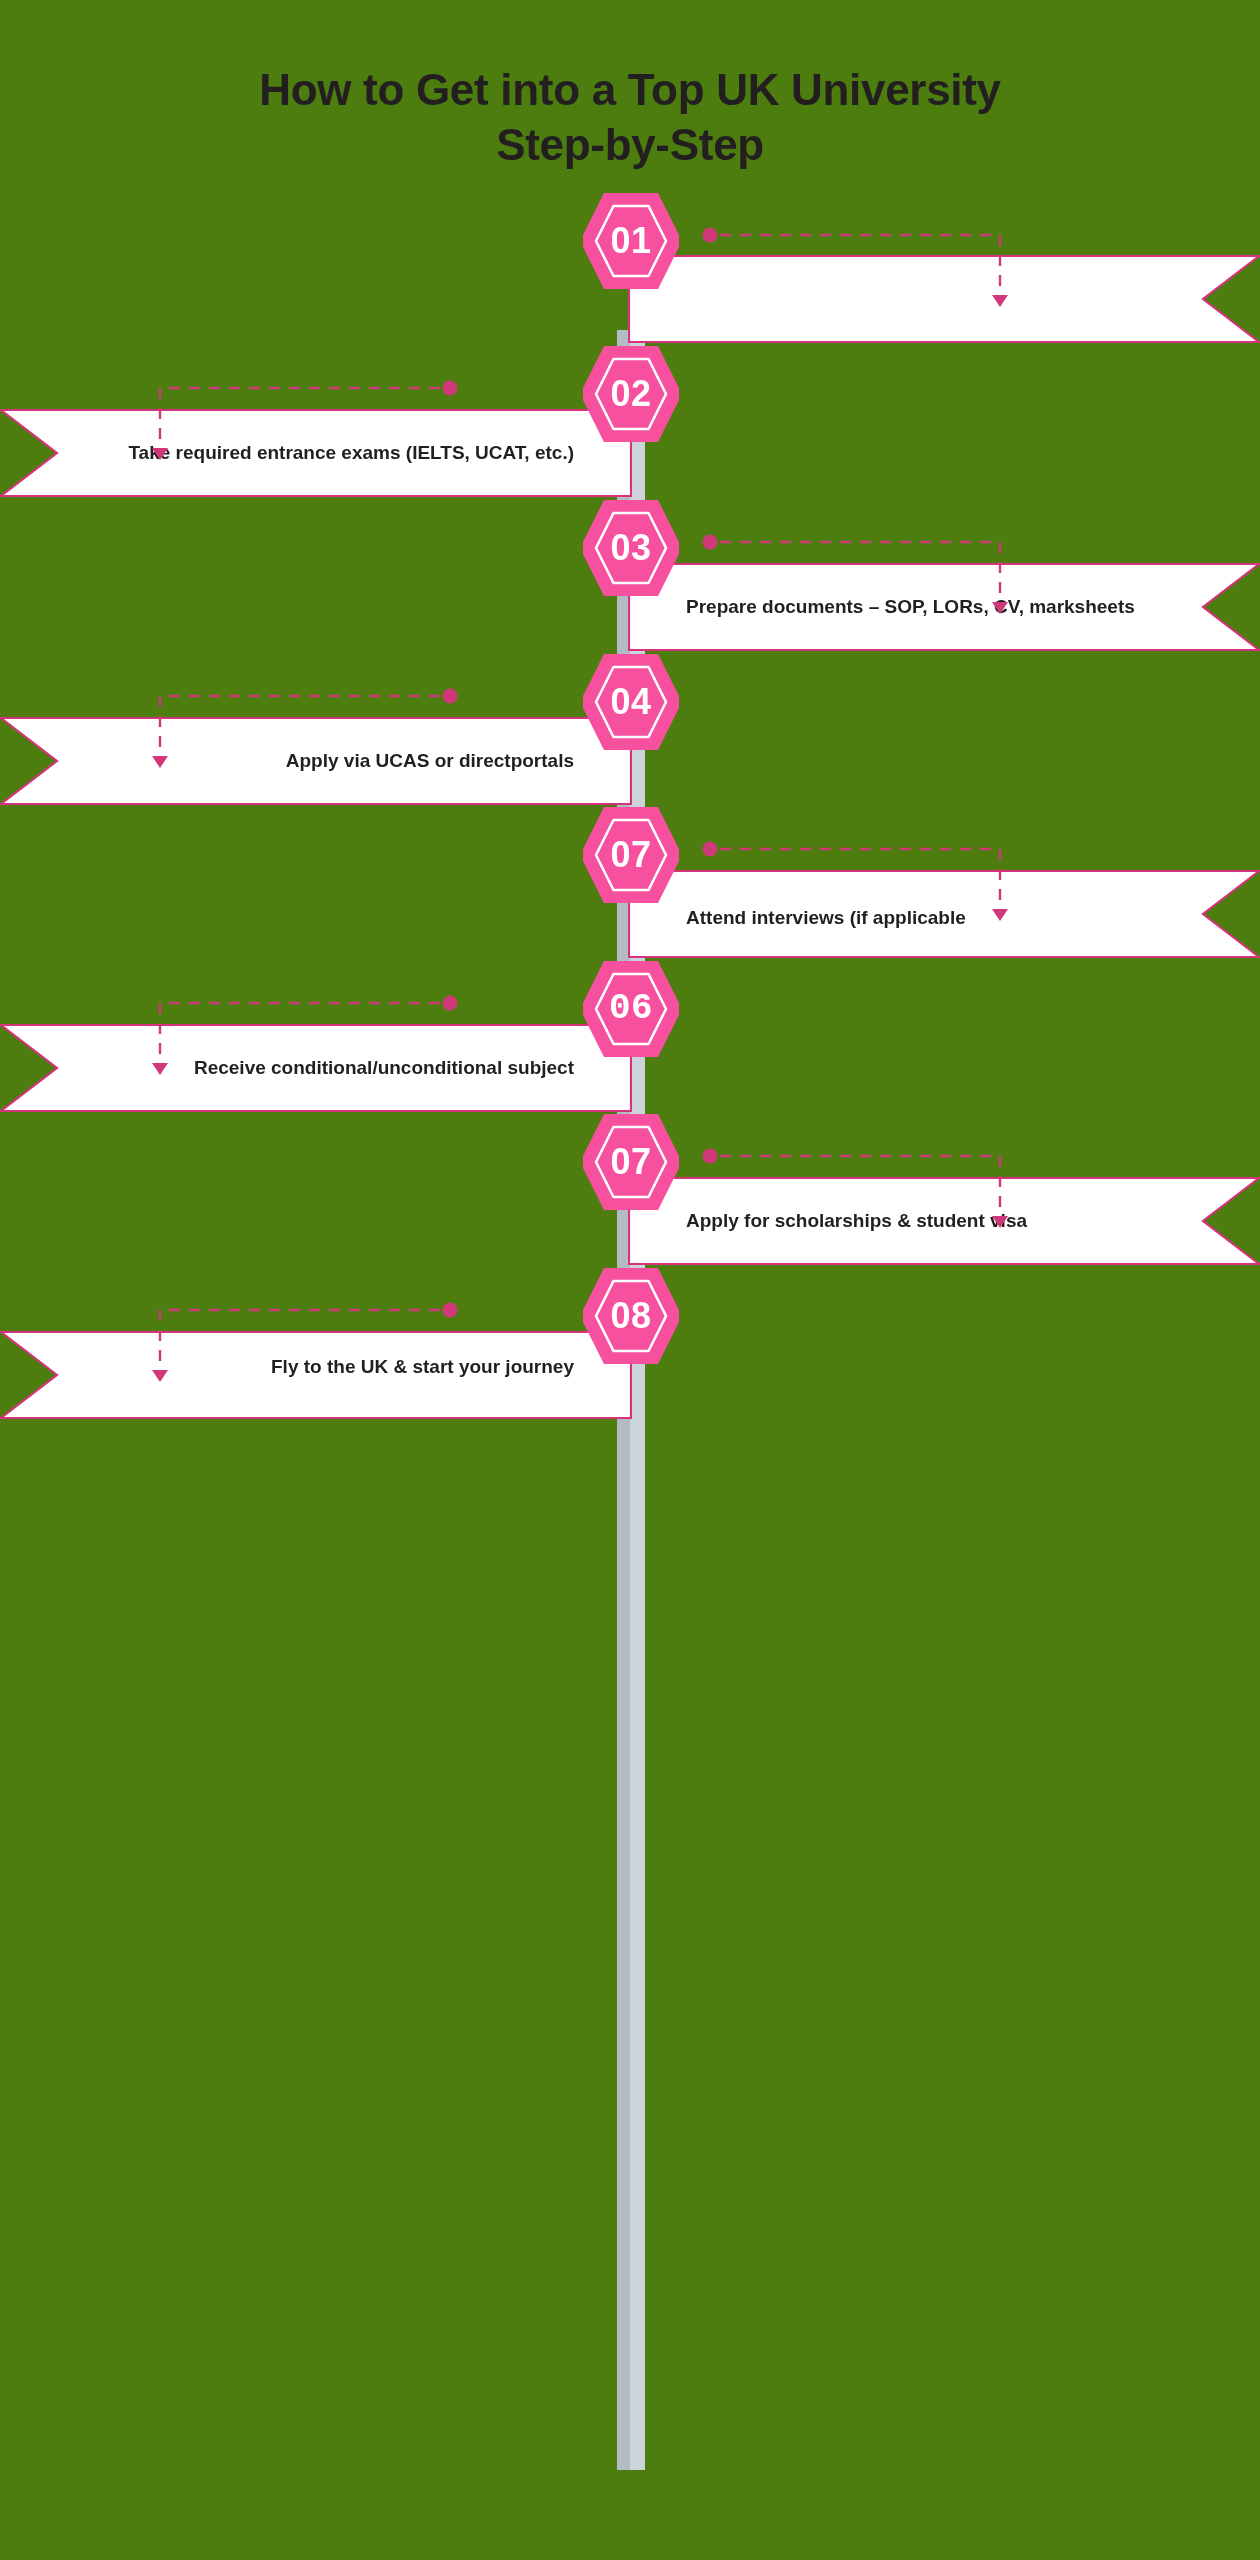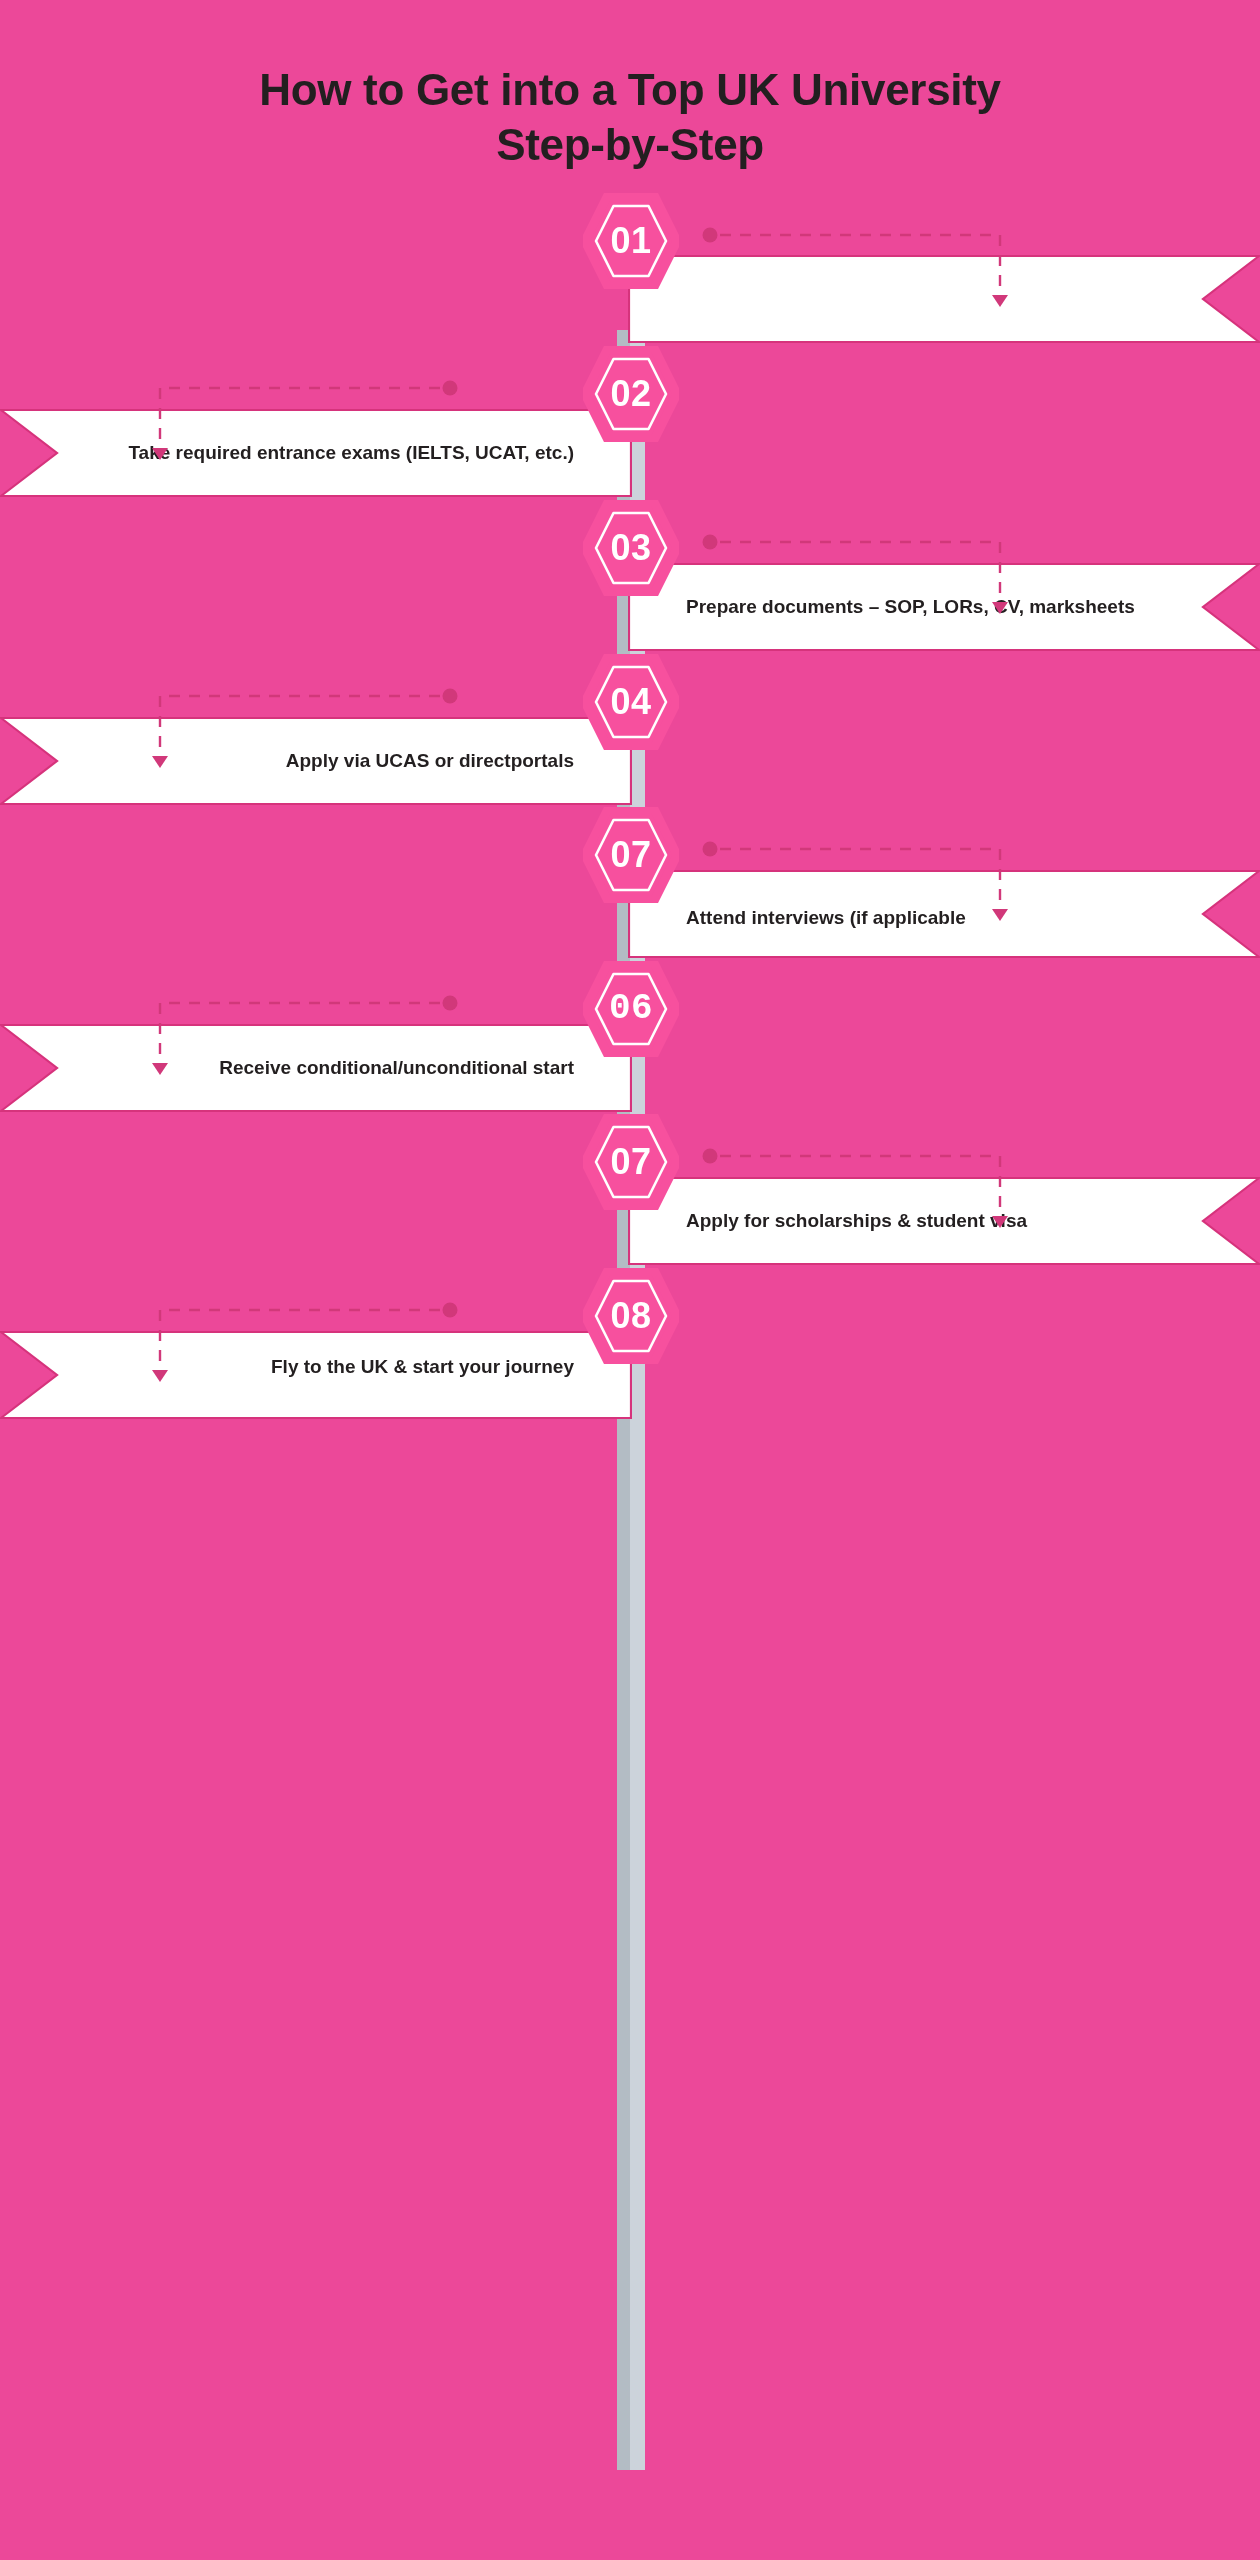--- a/index.html
+++ b/index.html
@@ -6,21 +6,21 @@
   html, body {
     width: 1260px;
     height: 2560px;
     background: #ffffff;
     font-family: "Liberation Sans", sans-serif;
   }
   #page {
     position: relative;
     width: 1260px;
     height: 2560px;
-    background: #ec4899;
+    background: #4d7c0f;
     overflow: hidden;
   }
 
   
   .title {
     position: absolute;
     top: 62px;
     left: 0;
     width: 1260px;
     text-align: center;
@@ -324,21 +324,21 @@
           <svg width="330" height="86" viewBox="0 0 330 86">
         <circle cx="320" cy="12" r="7.5" fill="#d1387a"></circle>
         <path d="M 310 12 L 30 12 L 30 74" fill="none" stroke="#d1387a" stroke-width="2.4" stroke-dasharray="11 9" stroke-linecap="butt"></path>
         <path d="M 22 72 L 30 84 L 38 72 Z" fill="#d1387a"></path>
       </svg>
         </div>
         <div class="banner left" style="top: 1024px; height: 88px;">
           <svg width="632" height="88" viewBox="0 0 632 88">
               <path d="M 631 1 L 1 1 L 57 44 L 1 87 L 631 87 Z" fill="#ffffff" stroke="#d6337c" stroke-width="2.2" stroke-linejoin="miter"></path>
             </svg>
-          <div class="btext">Receive conditional/unconditional start</div>
+          <div class="btext">Receive conditional/unconditional subject</div>
         </div>
       </div>
       <div class="step" style="top: 0px;">
         <div class="badge" style="top: 1114px;">
           <svg viewBox="0 0 96 96">
          <path d="M 25 2
             L 71 2
             L 94 48
             L 71 94
             L 25 94

